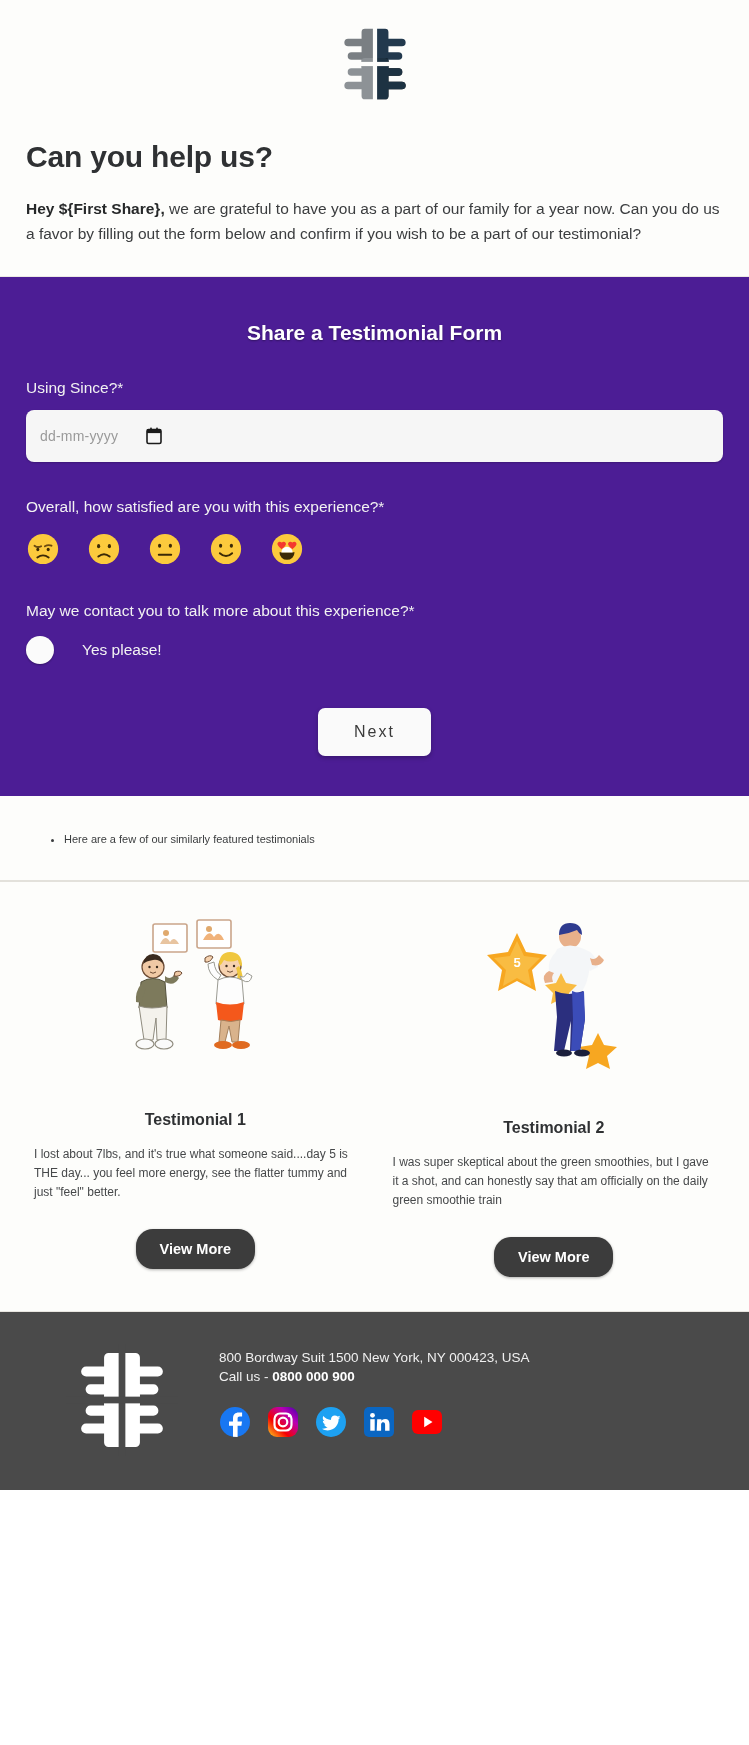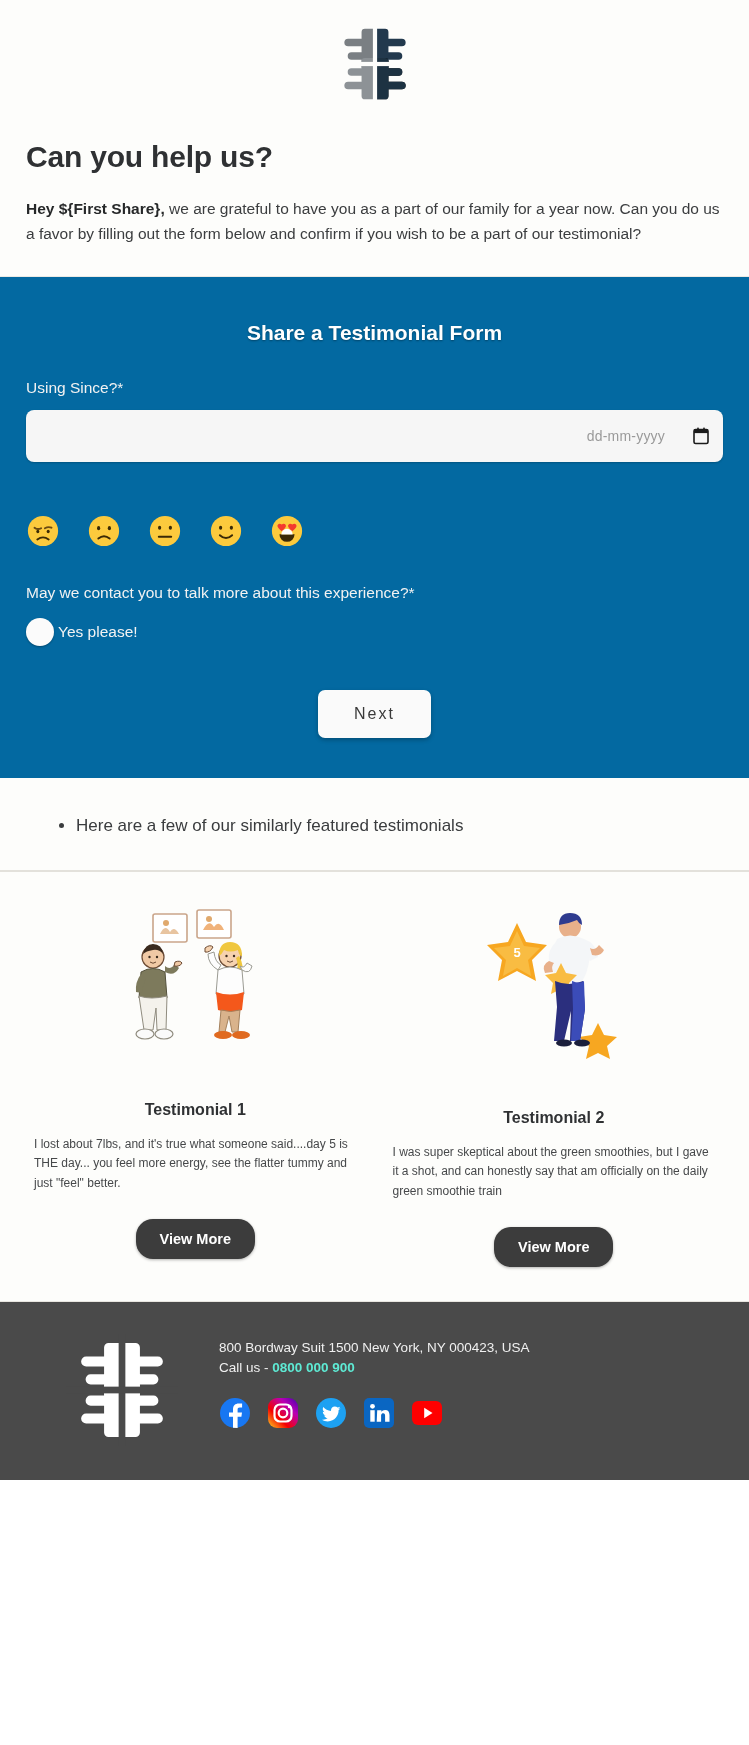--- a/index.html
+++ b/index.html
@@ -30,21 +30,21 @@
   }
   .hero-body {
     font-size: 15.5px;
     line-height: 1.62;
     color: #3b3d3f;
   }
   .hero-body b { font-weight: bold; color: #262829; }
 
   
   .form-panel {
-    background: #0369a1;
+    background: #4c1d95;
     padding: 28px 26px 40px 26px;
     color: #ffffff;
   }
   .form-title {
     text-align: center;
     font-size: 21px;
     font-weight: bold;
     color: #ffffff;
     margin: 16px 0 34px 0;
     text-shadow: 0 1px 2px rgba(0,0,0,.35);
@@ -60,33 +60,33 @@
     height: 52px;
     background: #f6f6f6;
     border: none;
     border-radius: 8px;
     padding: 0 14px;
     font-size: 14px;
     font-family: "Liberation Sans", sans-serif;
     color: #8b8b8b;
     display: flex;
     align-items: center;
-    justify-content: flex-end;
+    justify-content: flex-start;
     box-shadow: 0 1px 2px rgba(0,0,0,.2);
     gap: 28px;
   }
   .date-ph { color: #9a9a9a; font-size: 14px; letter-spacing: .2px; }
   .cal-ico { width: 16px; height: 18px; display: block; }
 
   .gap-lg { height: 36px; }
 
   .emoji-row { display: flex; gap: 27px; margin-top: 16px; }
   .emoji { width: 34px; height: 34px; display: block; }
 
-  .radio-row { display: flex; align-items: center; gap: 4px; margin-top: 16px; }
+  .radio-row { display: flex; align-items: center; gap: 28px; margin-top: 16px; }
   .radio-dot {
     width: 28px; height: 28px; border-radius: 50%;
     background: #fbfbfb;
     box-shadow: 0 1px 2px rgba(0,0,0,.3);
     flex: 0 0 auto;
   }
   .radio-label { font-size: 15.5px; color: #f3f3f3; }
 
   .next-wrap { display: flex; justify-content: center; margin-top: 44px; }
   .next-btn {
@@ -102,21 +102,21 @@
     box-shadow: 0 2px 4px rgba(0,0,0,.25);
   }
 
   
   .note-strip {
     background: #fdfdfb;
     padding: 36px 26px 32px 38px;
     border-bottom: 2px solid #e3e1db;
   }
   .note-list { list-style: disc; padding-left: 26px; }
-  .note-list li { font-size: 17px; color: #3a3c3e; line-height: 1.4; margin-left: 12px; }
+  .note-list li { font-size: 11px; color: #3a3c3e; line-height: 1.4; }
 
   
   .cards {
     background: #fdfdfb;
     display: flex;
     padding: 22px 16px 34px 16px;
     border-bottom: 1px solid #e8e6e0;
   }
   .card { width: 50%; padding: 0 18px; text-align: center; }
   .card-art { height: 185px; display: flex; align-items: flex-end; justify-content: center; }
@@ -160,21 +160,21 @@
   .footer-logo { width: 195px; display: flex; justify-content: center; padding-top: 14px; }
   .logo-foot { width: 112px; height: 112px; display: block; }
   .footer-info { flex: 1; padding-top: 18px; }
   .addr {
     font-size: 13.5px;
     color: #f0f0f0;
     line-height: 1.45;
     margin-bottom: 2px;
   }
   .callus { font-size: 13.5px; color: #f0f0f0; }
-  .callus b { font-weight: bold; color: #5eead4; }
+  .callus b { font-weight: bold; color: #ffffff; }
   .social {
     display: flex;
     gap: 16px;
     margin-top: 22px;
   }
   .soc { width: 32px; height: 32px; display: block; cursor: pointer; }
 </style>
 </head>
 <body>
 
@@ -217,20 +217,21 @@
       <svg class="cal-ico" viewBox="0 0 16 18">
         <rect x="1" y="2.5" width="14" height="14" rx="1.6" fill="none" stroke="#1b1b1b" stroke-width="1.6"></rect>
         <rect x="1" y="2.5" width="14" height="3.6" fill="#1b1b1b"></rect>
         <rect x="4.2" y="0.5" width="1.6" height="3.4" rx="0.6" fill="#1b1b1b"></rect>
         <rect x="10.2" y="0.5" width="1.6" height="3.4" rx="0.6" fill="#1b1b1b"></rect>
       </svg>
     </div>
 
     <div class="gap-lg"></div>
 
+    <div class="field-label">Overall, how satisfied are you with this experience?*</div>
     <div class="emoji-row">
 
       <svg class="emoji" viewBox="0 0 36 36">
         <circle cx="18" cy="18" r="16" fill="#FCCA3D"></circle>
         <path d="M9 14.5 q3.5 2.6 7 0.6" stroke="#6a4a12" stroke-width="2" fill="none" stroke-linecap="round"></path>
         <path d="M20 15.1 q3.5 -2 7 -0.6" stroke="#6a4a12" stroke-width="2" fill="none" stroke-linecap="round"></path>
         <ellipse cx="12.5" cy="18.6" rx="1.6" ry="1.9" fill="#3b2a06"></ellipse>
         <ellipse cx="23.5" cy="18.6" rx="1.6" ry="1.9" fill="#3b2a06"></ellipse>
         <path d="M12 27 q6 -4.5 12 0" stroke="#3b2a06" stroke-width="2" fill="none" stroke-linecap="round"></path>
       </svg>

